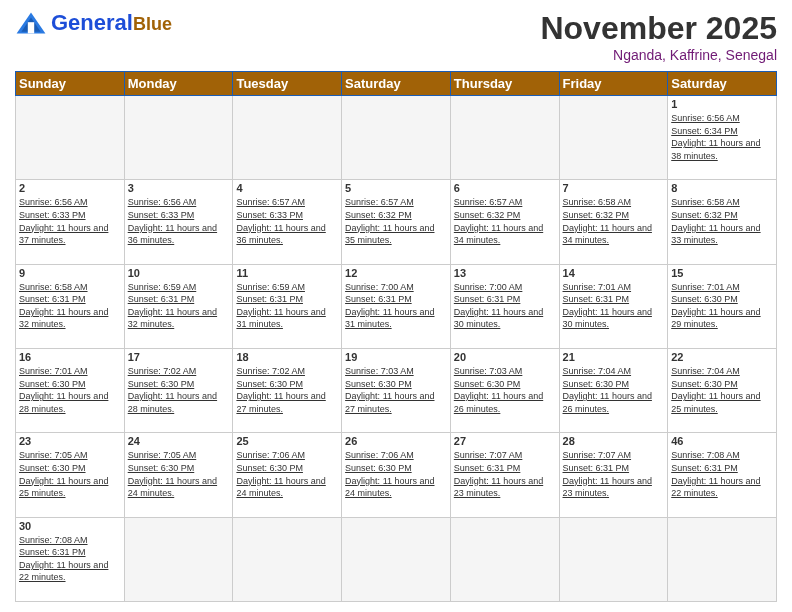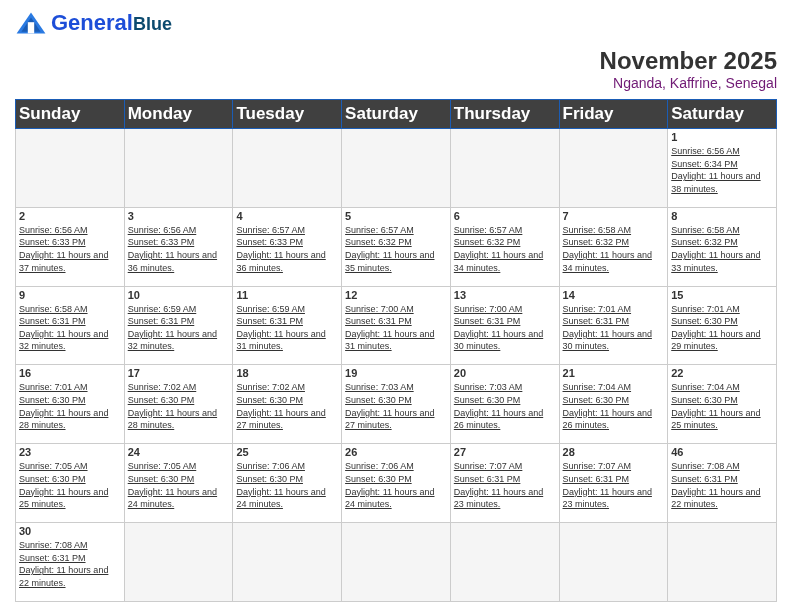--- a/index.html
+++ b/index.html
@@ -29,40 +29,39 @@
       gap: 4px;
     }
     .logo-icon {
       width: 32px;
       height: 24px;
     }
     .title-block {
       text-align: right;
     }
     .month-title {
-      font-size: 24px;
+      font-size: 32px;
       font-weight: bold;
       color: #333;
-      margin-top: 37px;
     }
     .location {
       font-size: 14px;
       color: #701a75;
     }
     .calendar {
       flex: 1;
       border: 1px solid #ccc;
       border-collapse: collapse;
       width: 100%;
       table-layout: fixed;
     }
     .calendar th {
-      background: #404040;
+      background: #a16207;
       color: #fff;
-      font-size: 17px;
+      font-size: 13px;
       font-weight: bold;
       padding: 4px 3px;
       border: 1px solid #1a5cb5;
       text-align: left;
     }
     .calendar td {
       border: 1px solid #ccc;
       vertical-align: top;
       padding: 2px 3px;
       font-size: 9.5px;
@@ -92,21 +91,21 @@
 
 <div class="page">
   <div class="header">
     <div class="logo">
       <svg class="logo-icon" viewBox="0 0 40 30">
         <polygon points="20,2 38,28 2,28" fill="#2a7ae2"></polygon>
         <polygon points="20,8 32,26 8,26" fill="#1a5cb5"></polygon>
         <rect x="16" y="14" width="8" height="14" fill="#fff"></rect>
       </svg>
       <div>
-        <span style="color:#1d4ed8;font-size:22px;font-weight:bold;">General</span><span style="color:#0c4a6e;font-size:18px;font-weight:bold;">Blue</span>
+        <span style="color:#1d4ed8;font-size:22px;font-weight:bold;">General</span><span style="color:#a16207;font-size:18px;font-weight:bold;">Blue</span>
       </div>
     </div>
     <div class="title-block">
       <div class="month-title">November 2025</div>
       <div class="location">Nganda, Kaffrine, Senegal</div>
     </div>
   </div>
 
   <table class="calendar">
     <thead>

